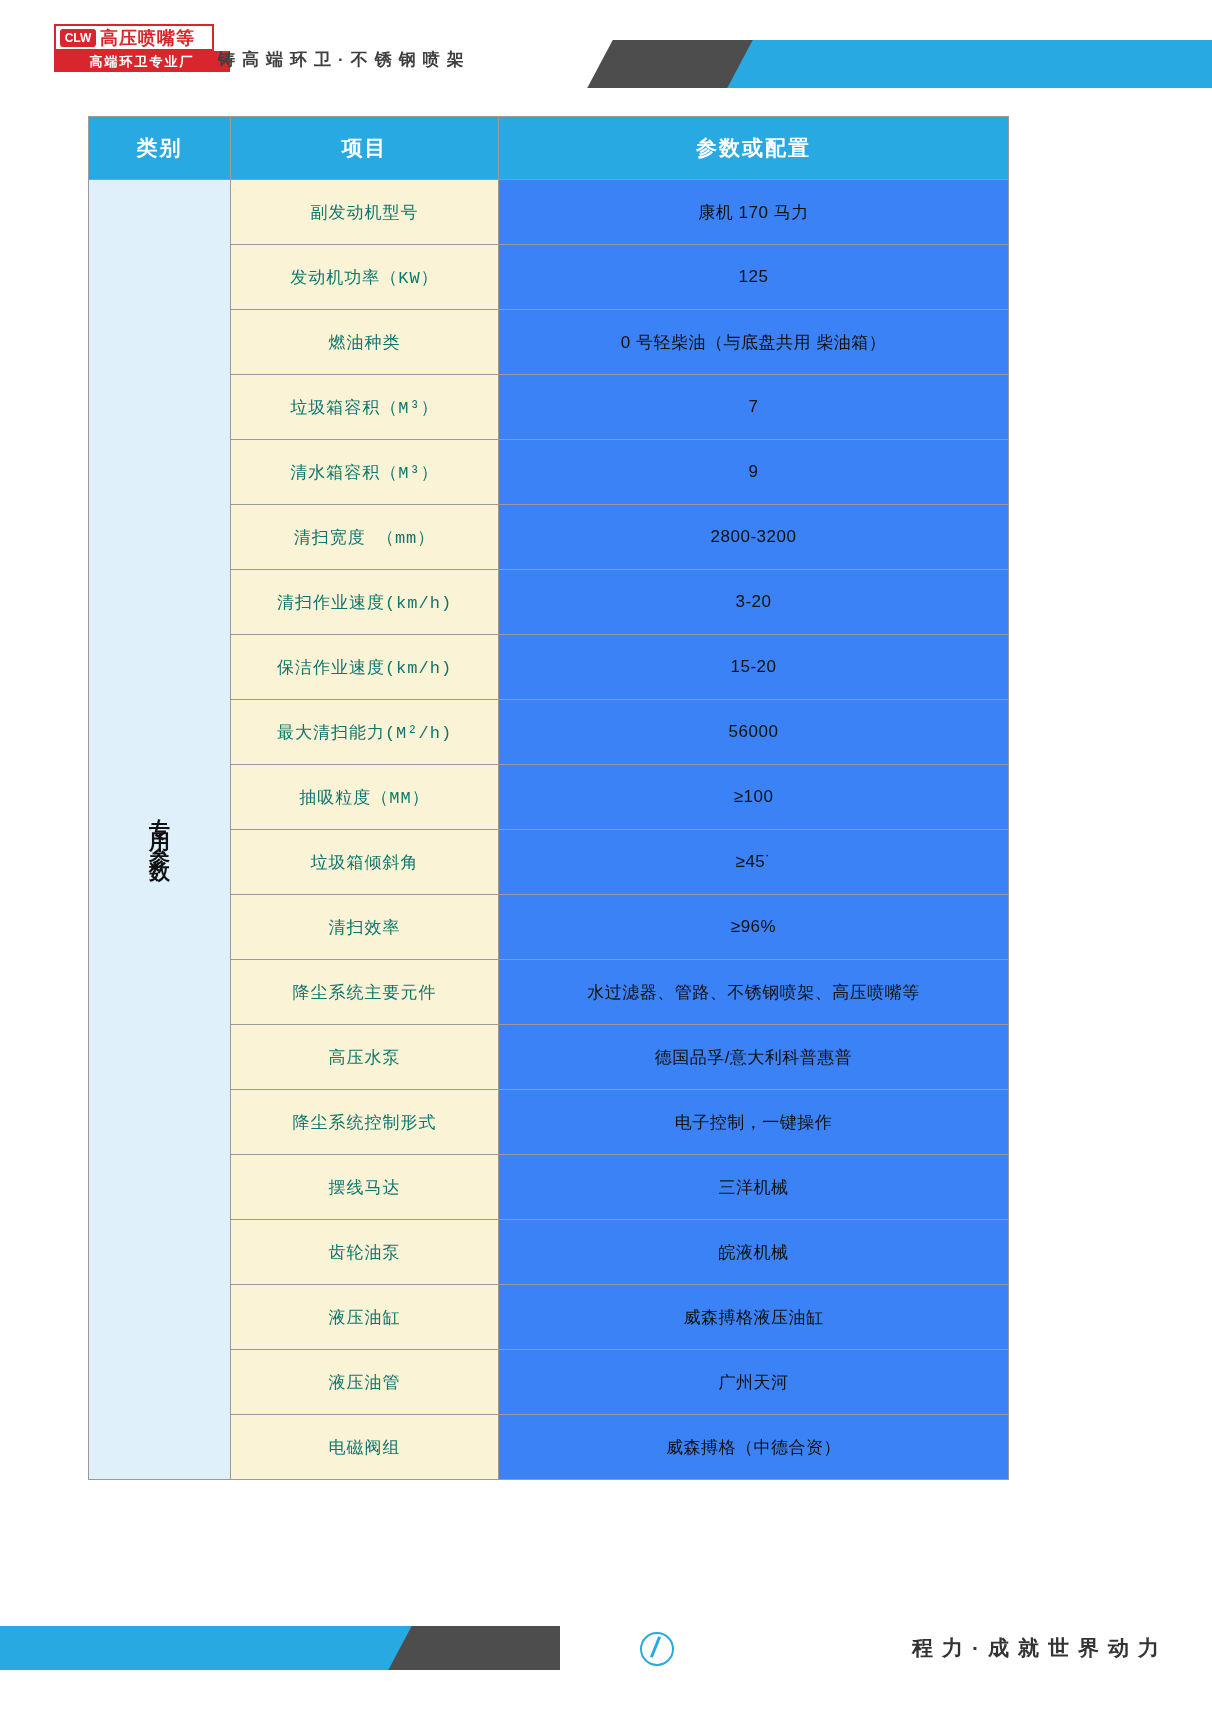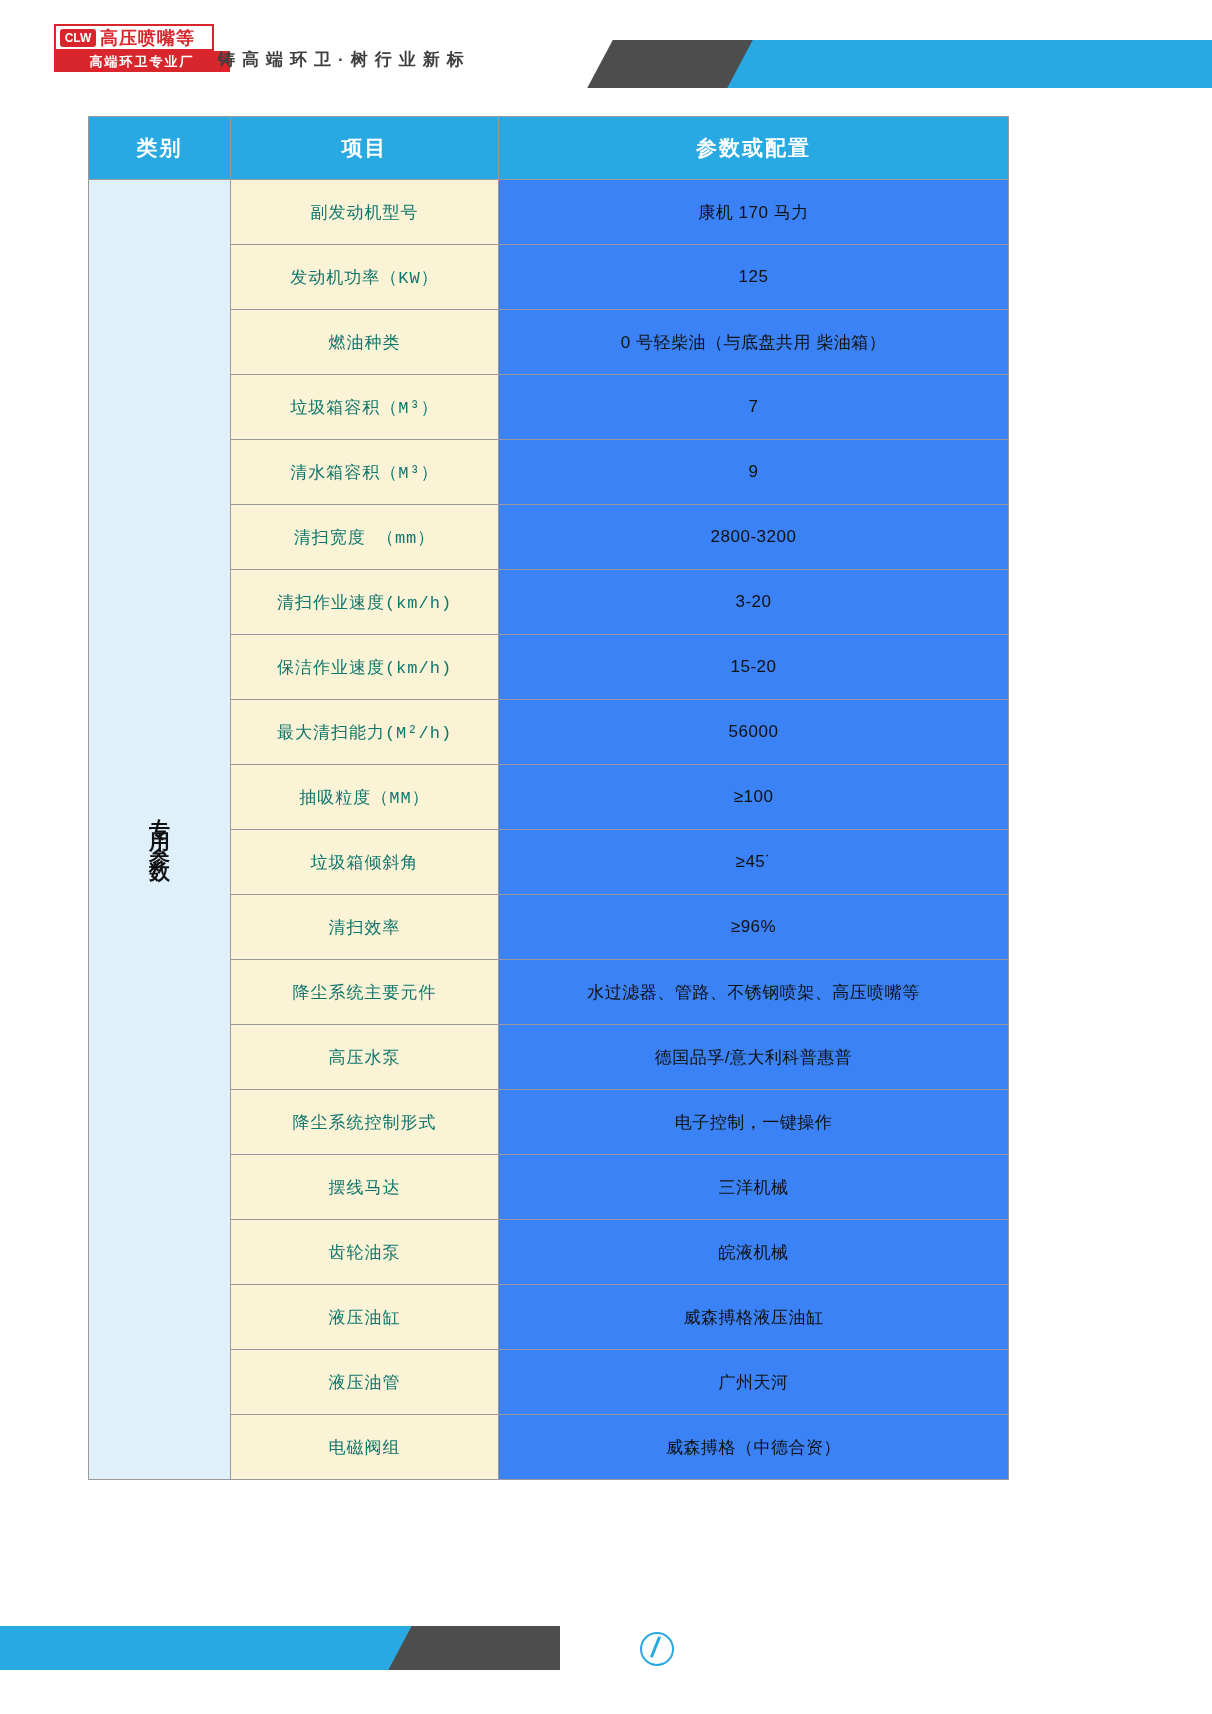--- a/index.html
+++ b/index.html
@@ -223,21 +223,21 @@
   <div class="header-slash-white"></div>
 
   <div class="logo-box">
     <div class="logo-top">
       <span class="logo-emblem">CLW</span>
       <span class="logo-cn">高压喷嘴等</span>
     </div>
     <div class="logo-bottom">高端环卫专业厂</div>
   </div>
 
-  <div class="header-slogan">铸高端环卫·树行业新标</div>
+  <div class="header-slogan">铸高端环卫·不锈钢喷架</div>
 </div>
 
 <div class="sheet">
   <table class="spec">
     <colgroup>
       <col class="col-cat">
         <col class="col-item">
         <col class="col-val">
     </colgroup>
     <thead>
@@ -333,13 +333,14 @@
         </tr>
       </tbody>
   </table>
 </div>
 
 <div class="footer">
   <div class="footer-band-blue-left"></div>
   <div class="footer-slash-dark"></div>
   <div class="footer-band-white"></div>
   <div class="footer-mark"></div>
+  <div class="footer-text">程力·成就世界动力</div>
 </div>
 
 </body></html>

